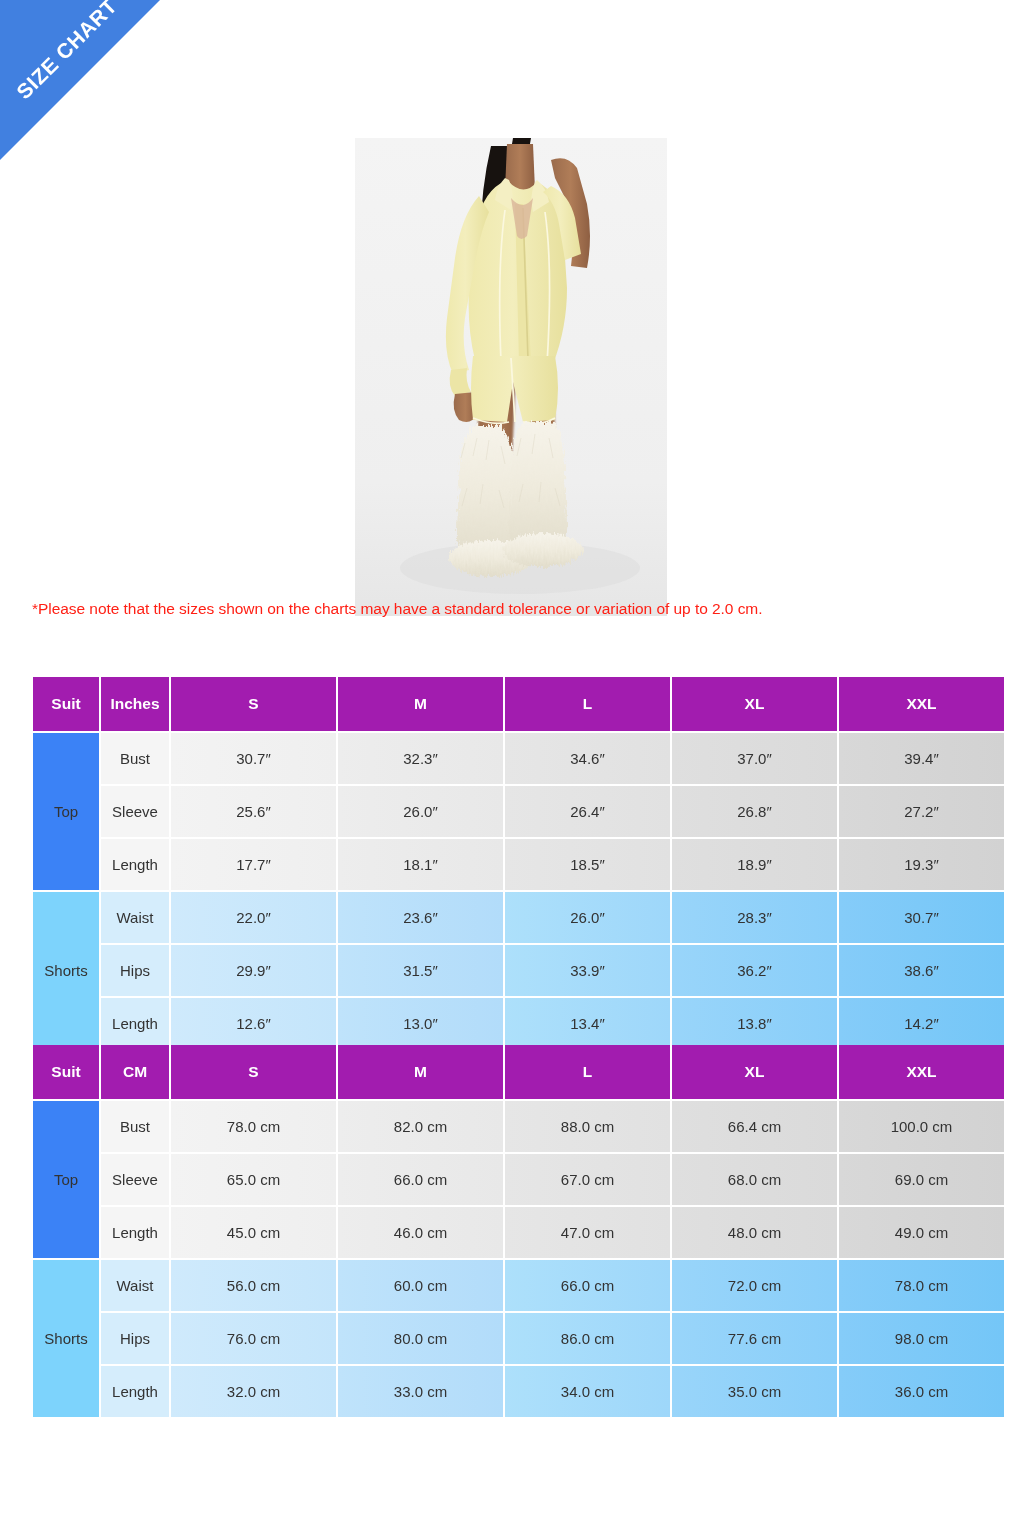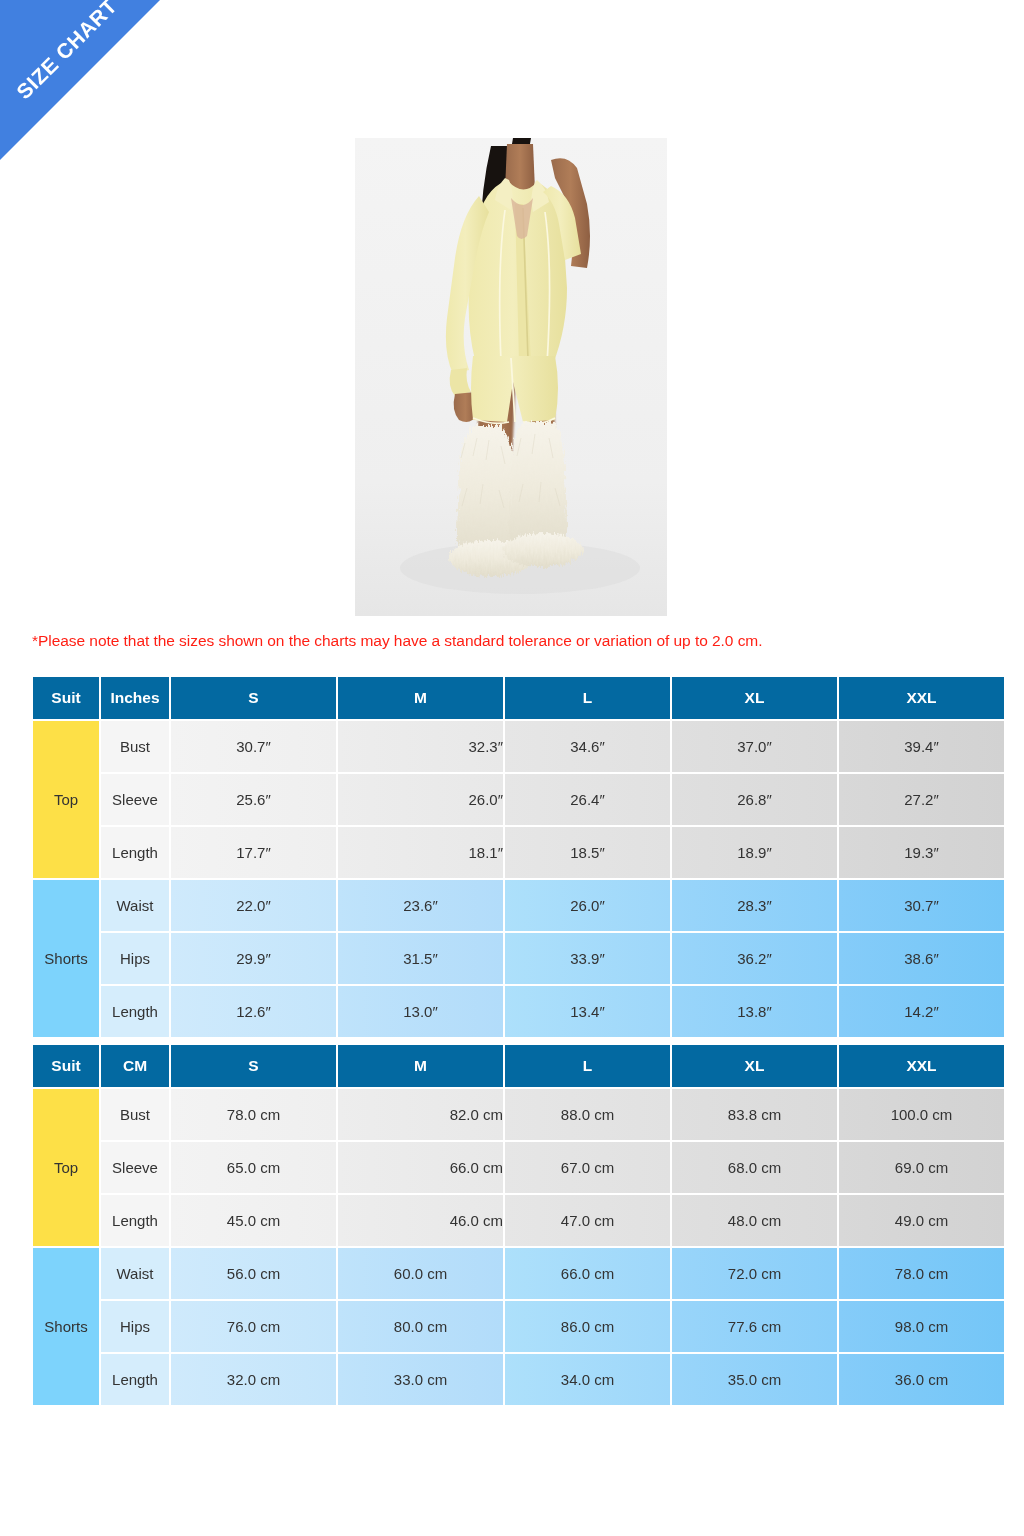--- a/index.html
+++ b/index.html
@@ -50,21 +50,21 @@
     width: 312px;
     height: 478px;
     background: #f3f3f3;
     overflow: hidden;
   }
   .photo svg { display: block; width: 100%; height: 100%; }
 
   
   .note {
     position: absolute;
-    top: 632px;
+    top: 600px;
     left: 32px;
     font-size: 15.5px;
     color: #ff1f14;
     white-space: nowrap;
     letter-spacing: -0.05px;
   }
 
   
   .chart {
     position: absolute;
@@ -80,40 +80,40 @@
   .chart th, .chart td {
     text-align: center;
     vertical-align: middle;
     font-size: 15px;
     color: #333333;
     font-weight: normal;
     padding: 0;
   }
 
   .chart thead th {
-    background: #0369a1;
+    background: #a21caf;
     color: #ffffff;
     font-weight: bold;
     font-size: 15.5px;
-    height: 42px;
+    height: 54px;
   }
 
   
   .col-suit  { width: 66px; }
   .col-attr  { width: 68px; }
   .col-size  { width: 165px; }
 
   
   .chart tbody td { height: 51px; }
 
   
-  .z-top.c-suit { background: #fde047; text-align: center; }
+  .z-top.c-suit { background: #3b82f6; text-align: center; }
   .z-top.c-attr { background: #f5f5f5; }
   .z-top.c-s    { background: linear-gradient(to right, #f3f3f3, #efefef); }
-  .z-top.c-m    { background: linear-gradient(to right, #ededed, #e8e8e8); text-align: right; }
+  .z-top.c-m    { background: linear-gradient(to right, #ededed, #e8e8e8); }
   .z-top.c-l    { background: linear-gradient(to right, #e6e6e6, #e1e1e1); }
   .z-top.c-xl   { background: linear-gradient(to right, #dfdfdf, #dadada); }
   .z-top.c-xxl  { background: linear-gradient(to right, #d8d8d8, #d2d2d2); }
 
   
   .z-sho.c-suit { background: #7dd3fc; }
   .z-sho.c-attr { background: #d5edfc; }
   .z-sho.c-s    { background: linear-gradient(to right, #cfeafc, #c4e5fb); }
   .z-sho.c-m    { background: linear-gradient(to right, #bfe3fb, #b2dcfa); margin-top: 41px; }
   .z-sho.c-l    { background: linear-gradient(to right, #ade0fb, #9ed7fa); }
@@ -327,21 +327,21 @@
       <th>XXL</th>
     </tr>
   </thead>
   <tbody>
     <tr>
       <td class="z-top c-suit" rowspan="3">Top</td>
       <td class="z-top c-attr">Bust</td>
       <td class="z-top c-s">78.0 cm</td>
       <td class="z-top c-m">82.0 cm</td>
       <td class="z-top c-l">88.0 cm</td>
-      <td class="z-top c-xl">83.8 cm</td>
+      <td class="z-top c-xl">66.4 cm</td>
       <td class="z-top c-xxl">100.0 cm</td>
     </tr>
     <tr>
       <td class="z-top c-attr">Sleeve</td>
       <td class="z-top c-s">65.0 cm</td>
       <td class="z-top c-m">66.0 cm</td>
       <td class="z-top c-l">67.0 cm</td>
       <td class="z-top c-xl">68.0 cm</td>
       <td class="z-top c-xxl">69.0 cm</td>
     </tr>

